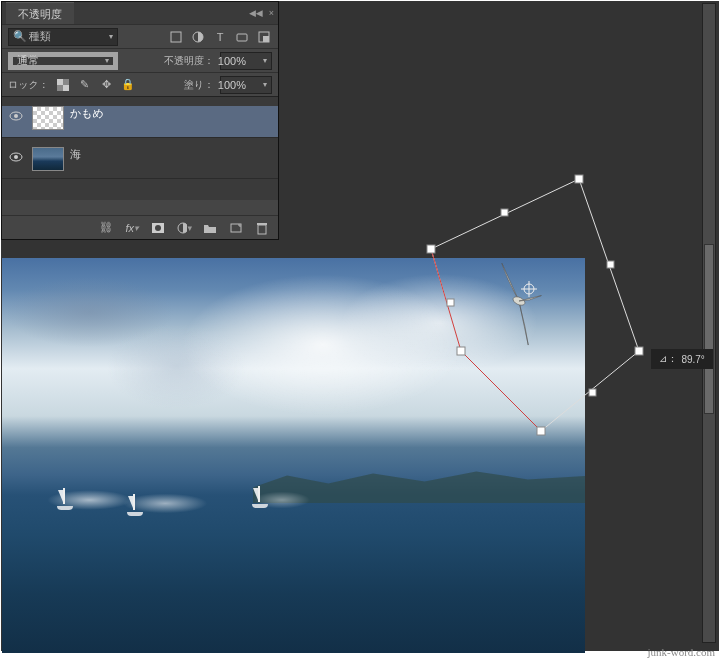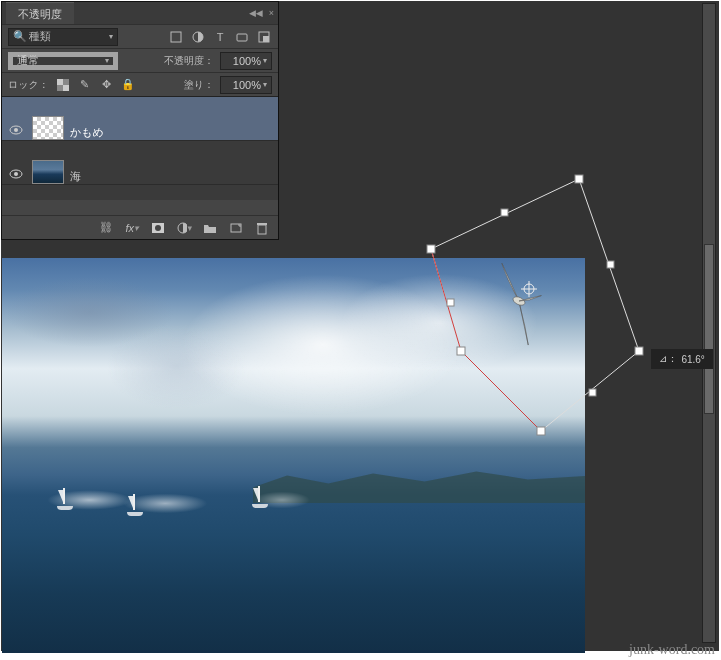--- a/index.html
+++ b/index.html
@@ -65,36 +65,37 @@
     min-width: 90px;
   }
   .mini-icons { display: flex; gap: 6px; align-items: center; flex: 1; justify-content: flex-end; }
   .mini-icon {
     width: 16px; height: 16px;
     display: flex; align-items: center; justify-content: center;
     color: #bbb;
   }
   .label { color: #bbb; font-size: 10px; }
   .percent-box {
-    display: flex; align-items: center; gap: 2px;
+    display: flex; align-items: center; gap: 17px;
     background: #3a3a3a; border: 1px solid #222;
     padding: 1px 4px; height: 18px; width: 52px;
     justify-content: flex-end;
   }
   .layers-list {
     background: #3a3a3a;
     height: 104px;
     overflow: auto;
     border-top: 1px solid #222;
   }
   .layer-item {
-    display: flex; align-items: flex-end; gap: 6px;
-    height: 44px;
+    display: flex; align-items: flex-start; gap: 6px;
+    height: 32px;
     padding: 0 4px;
     border-bottom: 1px solid #2b2b2b;
+    margin-top: 9px;
   }
   .layer-item.selected { background: #5a6a82; color: #fff; }
   .eye {
     width: 20px; height: 20px;
     display: flex; align-items: center; justify-content: center;
     color: #ccc;
   }
   .thumb {
     width: 32px; height: 24px;
     border: 1px solid #888;
@@ -197,21 +198,21 @@
     position: absolute;
     left: 1px; top: 240px;
     width: 10px; height: 170px;
     background: #6a6a6a;
     border: 1px solid #333;
   }
   .watermark {
     position: absolute;
     right: 6px; bottom: 2px;
     color: #888;
-    font-size: 14px;
+    font-size: 11px;
     font-family: serif;
   }
 </style>
 </head>
 <body>
 
 <div class="canvas-area">
 
   <div class="image">
     <div class="clouds"></div>
@@ -264,21 +265,21 @@
           <circle cx="108" cy="118" r="5" fill="none"></circle>
           <line x1="100" y1="118" x2="116" y2="118"></line>
           <line x1="108" y1="110" x2="108" y2="126"></line>
         </g>
       </g>
     </svg>
   </div>
 
   <div class="angle-badge">
     <span>⊿：</span>
-    <span>61.6°</span>
+    <span>89.7°</span>
   </div>
 
   <div class="scrollbar">
     <div class="scrollbar-thumb"></div>
   </div>
 </div>
 
 <div class="panel">
   <div class="panel-header">
     <div class="tab">不透明度</div>

